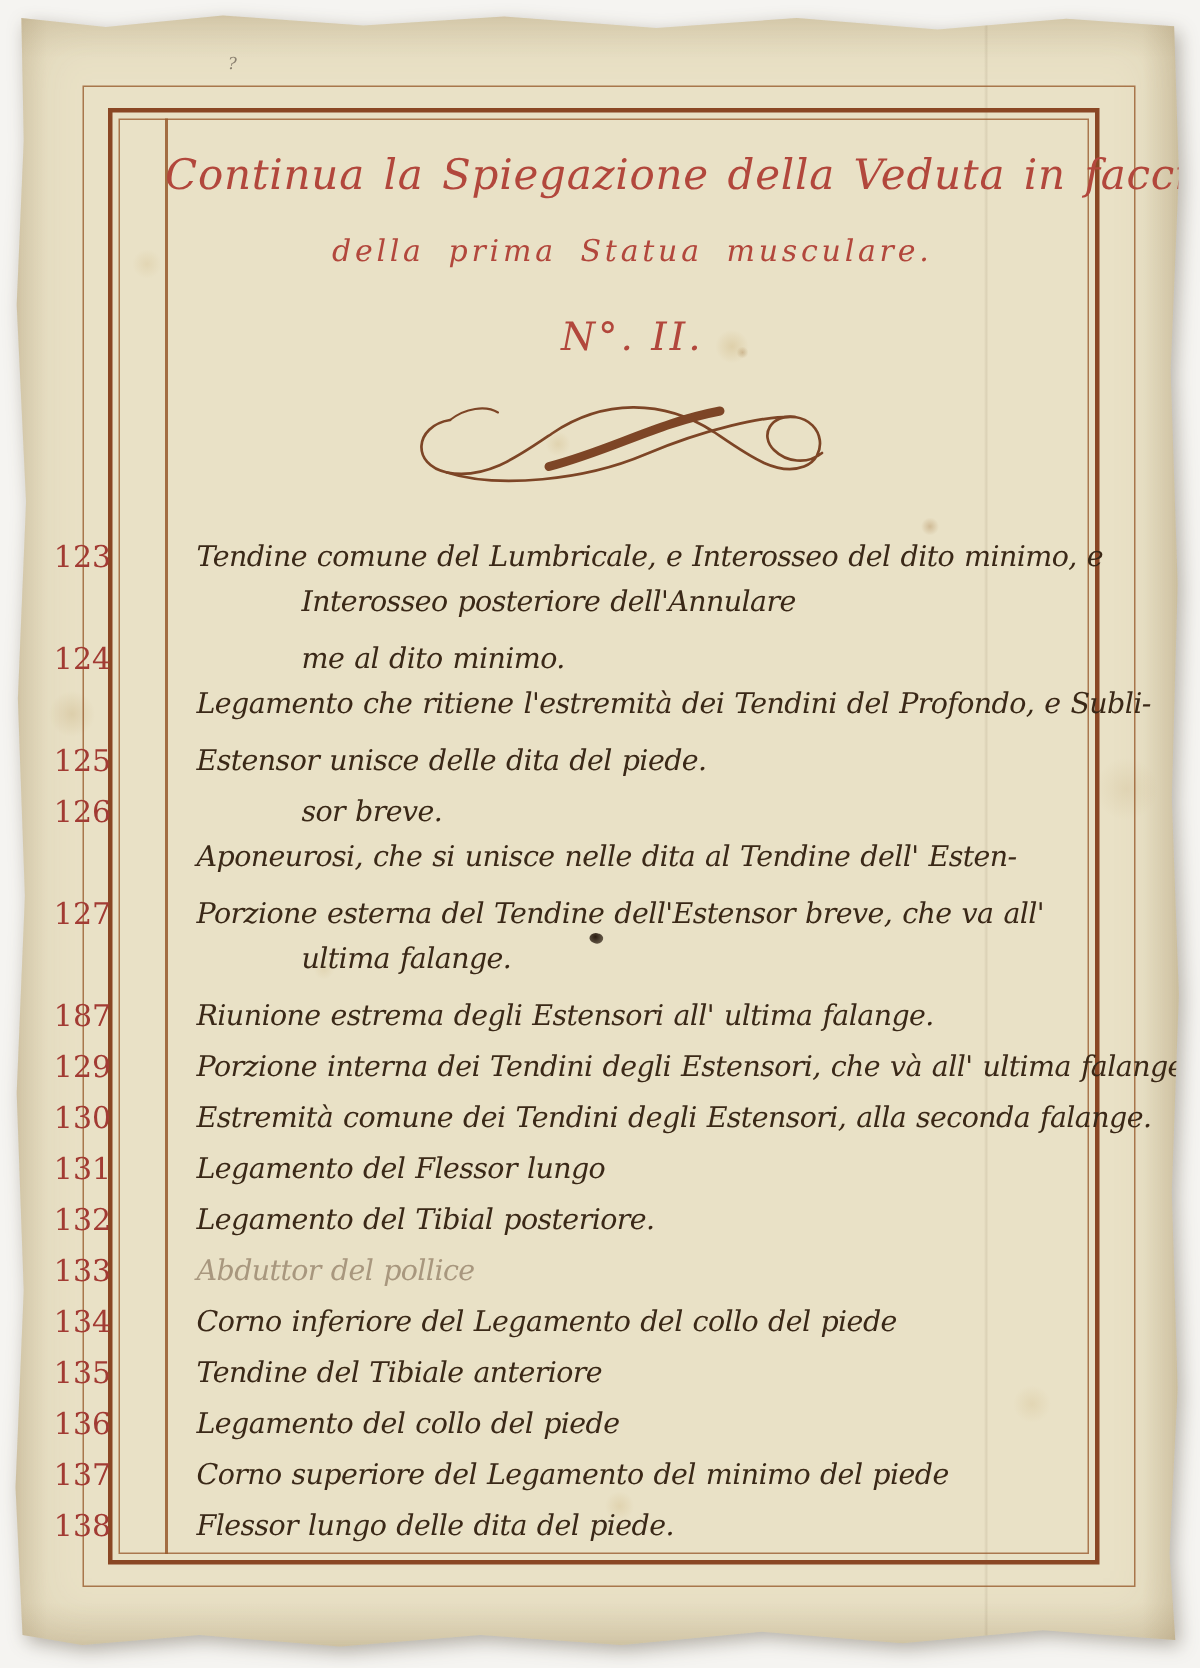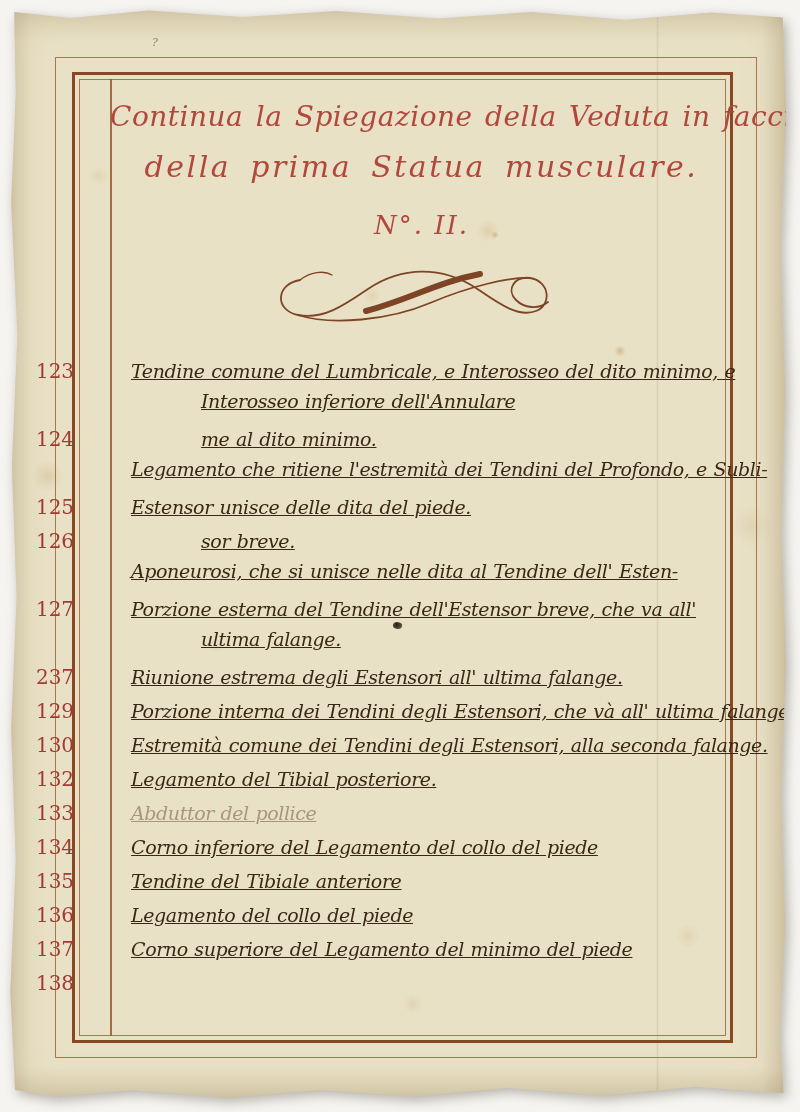--- a/index.html
+++ b/index.html
@@ -59,36 +59,36 @@
   }
   .num-rule{
     position:absolute;left:102px;top:73px;width:2px;height:957px;
     background:rgba(150,88,42,.85);
   }
   .title-block{
     position:absolute;left:102px;right:56px;top:86px;text-align:center;
     color:var(--title-ink);font-style:italic;
   }
   .title-line1{font-size:28px;letter-spacing:.5px;word-spacing:3px;line-height:50px;white-space:nowrap;}
-  .title-line2{font-size:30px;letter-spacing:2.5px;word-spacing:7px;line-height:50px;}
+  .title-line2{font-size:20px;letter-spacing:2.5px;word-spacing:7px;line-height:50px;}
   .section-number{font-size:26px;letter-spacing:2px;margin-top:18px;}
   .flourish{position:absolute;left:258px;top:252px;}
   .entries{position:absolute;left:0;top:350px;right:40px;}
   .entry{display:flex;margin-bottom:4px;}
   .entry.two{margin-bottom:8px;}
   .entry-num{
     width:98px;flex:0 0 98px;text-align:center;padding-right:4px;
     color:var(--number-ink);font-size:20px;line-height:30px;
   }
   .entry-text{
     padding-left:25px;color:var(--body-ink);font-style:italic;
     font-size:19px;letter-spacing:-0.4px;word-spacing:1px;
   }
   .entry.faded .entry-text{color:var(--faded-ink);}
-  .line{display:block;white-space:nowrap;line-height:30px;text-decoration:underline;}
+  .line{display:block;white-space:nowrap;line-height:30px;}
   .line.cont{margin-left:70px;}
   .ink-blot{
     position:absolute;left:385px;top:616px;width:9px;height:7px;border-radius:60% 40% 55% 45%;
     background:radial-gradient(circle at 40% 40%, #2a1c10, rgba(42,28,16,.6));
     transform:rotate(20deg);
   }
   .tiny-mark{
     position:absolute;left:144px;top:30px;color:#8a8070;font-size:11px;font-style:italic;
   }
 </style>
@@ -118,21 +118,21 @@
         <path stroke-width="6" d="M100,53 C142,42 172,24 214,16"></path>
         <path stroke-width="1.4" d="M34,22 C44,14 58,12 66,17"></path>
       </g>
     </svg>
 
     <div class="entries">
   <div class="entry two">
     <div class="entry-num">123</div>
     <div class="entry-text">
             <span class="line">Tendine comune del Lumbricale, e Interosseo del dito minimo, e</span>
-            <span class="line cont">Interosseo inferiore dell'Annulare</span>
+            <span class="line cont">Interosseo posteriore dell'Annulare</span>
           </div>
   </div>
 
   <div class="entry two">
     <div class="entry-num">124</div>
     <div class="entry-text">
             <span class="line cont">me al dito minimo.</span>
             <span class="line">Legamento che ritiene l'estremità dei Tendini del Profondo, e Subli-</span>
           </div>
   </div>
@@ -154,40 +154,46 @@
 
   <div class="entry two">
     <div class="entry-num">127</div>
     <div class="entry-text">
             <span class="line">Porzione esterna del Tendine dell'Estensor breve, che va all'</span>
             <span class="line cont">ultima falange.</span>
           </div>
   </div>
 
   <div class="entry">
-    <div class="entry-num">237</div>
+    <div class="entry-num">187</div>
     <div class="entry-text">
             <span class="line">Riunione estrema degli Estensori all' ultima falange.</span>
           </div>
   </div>
 
   <div class="entry">
     <div class="entry-num">129</div>
     <div class="entry-text">
             <span class="line">Porzione interna dei Tendini degli Estensori, che và all' ultima falange.</span>
           </div>
   </div>
 
   <div class="entry">
     <div class="entry-num">130</div>
     <div class="entry-text">
             <span class="line">Estremità comune dei Tendini degli Estensori, alla seconda falange.</span>
           </div>
   </div>
 
+  <div class="entry">
+    <div class="entry-num">131</div>
+    <div class="entry-text">
+            <span class="line">Legamento del Flessor lungo</span>
+          </div>
+  </div>
 
   <div class="entry">
     <div class="entry-num">132</div>
     <div class="entry-text">
             <span class="line">Legamento del Tibial posteriore.</span>
           </div>
   </div>
 
   <div class="entry faded">
     <div class="entry-num">133</div>
@@ -219,18 +225,21 @@
 
   <div class="entry">
     <div class="entry-num">137</div>
     <div class="entry-text">
             <span class="line">Corno superiore del Legamento del minimo del piede</span>
           </div>
   </div>
 
   <div class="entry">
     <div class="entry-num">138</div>
+    <div class="entry-text">
+            <span class="line">Flessor lungo delle dita del piede.</span>
+          </div>
   </div>
 </div>
 
     <div class="ink-blot"></div>
   </div>
 </div>
 
 </body></html>

